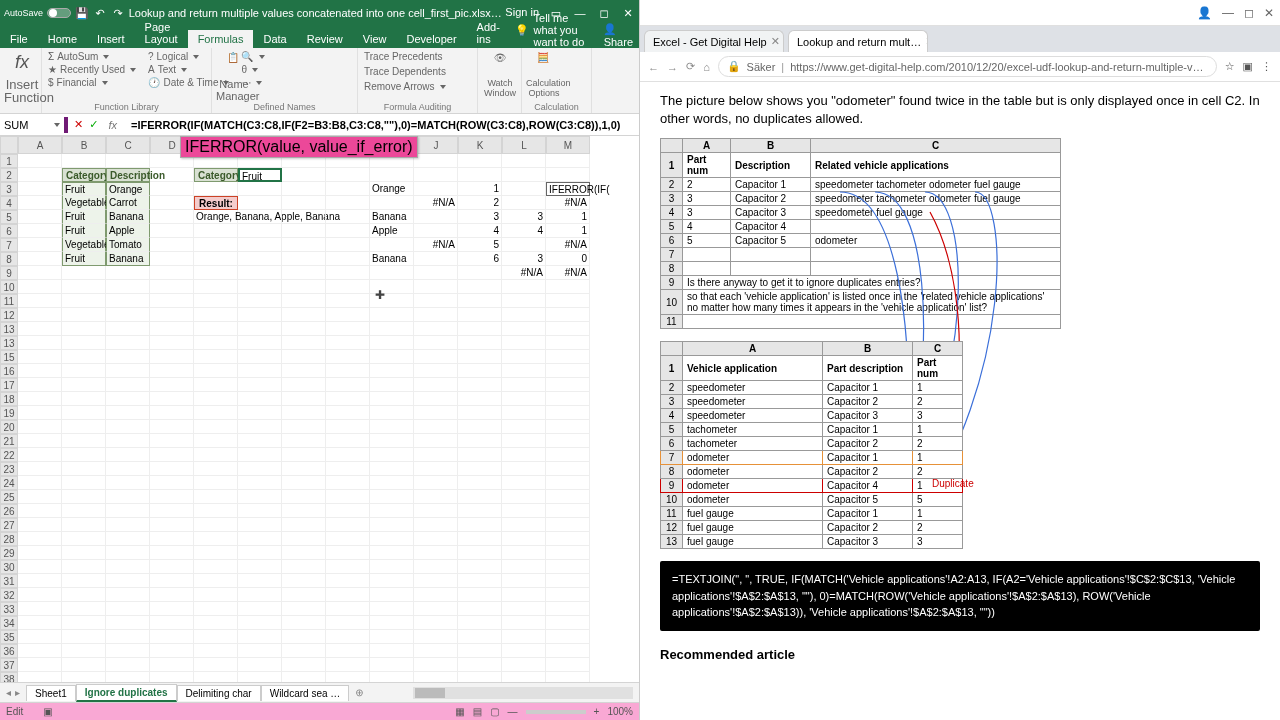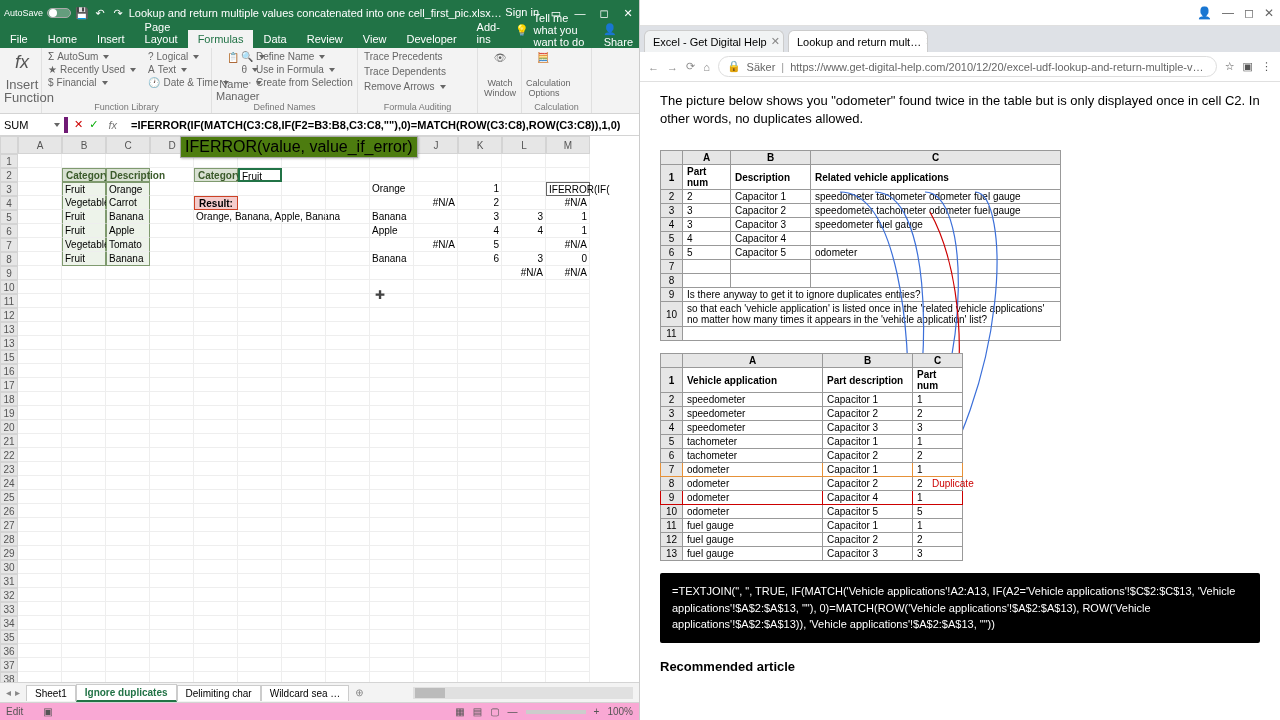--- a/index.html
+++ b/index.html
@@ -29,21 +29,21 @@
 .big-btn { width: 36px; text-align: center; padding-top: 2px; }
 .big-btn .big-icon { width: 24px; height: 24px; margin: 0 auto 2px; }
 .small-line { display: flex; align-items: center; gap: 3px; padding: 1px 2px; white-space: nowrap; }
 .triangle-down { width: 0; height: 0; border-left: 3px solid transparent; border-right: 3px solid transparent; border-top: 4px solid #666; display: inline-block; margin-left: 2px; }
 
 .namebox-row { display: flex; align-items: center; height: 22px; border-bottom: 1px solid #d4d4d4; background: #fff; font-size: 11px; }
 .namebox { width: 68px; border-right: 4px solid #701a75; padding: 2px 4px; display: flex; align-items: center; justify-content: space-between; }
 .fx-icons { display: flex; gap: 6px; padding: 0 6px; align-items: center; }
 .fx-label { font-style: italic; color: #777; padding: 0 4px; }
 .formula-bar { flex: 1; padding: 2px 4px; white-space: nowrap; overflow: hidden; font-weight: bold; }
-.tooltip-box { position: absolute; margin-left: 180px; margin-top: 0; background: #4d7c0f; border: 1px solid #aaa; padding: 1px 4px; box-shadow: 1px 1px 2px rgba(0,0,0,0.2); z-index: 10; }
+.tooltip-box { position: absolute; margin-left: 180px; margin-top: 0; background: #ec4899; border: 1px solid #aaa; padding: 1px 4px; box-shadow: 1px 1px 2px rgba(0,0,0,0.2); z-index: 10; }
 
 .grid-wrap { flex: 1; overflow: hidden; position: relative; }
 .grid { display: grid; grid-template-columns: 18px repeat(13, 44px); font-size: 11px; }
 .grid .ghead, .grid .rhead { background: #e6e6e6; border: 1px solid #d4d4d4; text-align: center; color: #555; font-size: 10px; height: 18px; line-height: 18px; }
 .grid .rhead { height: 14px; line-height: 14px; }
 .cell { border-right: 1px solid #eee; border-bottom: 1px solid #eee; height: 14px; line-height: 14px; padding: 0 2px; font-size: 10px; white-space: nowrap; overflow: visible; }
 .hdr-cell { background: #d9e1d3; border: 1px solid #7f9a6f; font-weight: bold; text-align: left; color: #3a5a2a; padding: 0 3px; }
 .cat-cell-bg { background: #edf3ea; border-left: 1px solid #7f9a6f; border-right: 1px solid #7f9a6f; }
 .cat-cell-bg.first { border-top: 1px solid #7f9a6f; }
 .cat-cell-bg.last { border-bottom: 1px solid #7f9a6f; }
@@ -70,21 +70,21 @@
 .br-tabs { height: 26px; background: #dee1e6; display: flex; align-items: flex-end; font-size: 11px; }
 .br-tab { background: #f1f3f4; border: 1px solid #ccc; border-bottom: none; padding: 4px 8px; display: flex; align-items: center; gap: 4px; max-width: 140px; white-space: nowrap; overflow: hidden; border-radius: 6px 6px 0 0; margin-left: 4px; }
 .br-tab.active { background: #fff; }
 .br-tab .close { color: #888; }
 .br-addr { height: 30px; background: #fff; border-bottom: 1px solid #e0e0e0; display: flex; align-items: center; gap: 8px; padding: 0 8px; font-size: 11px; color: #555; }
 .br-nav-icon { color: #888; }
 .br-url { flex: 1; border: 1px solid #ddd; border-radius: 12px; padding: 3px 8px; display: flex; gap: 6px; align-items: center; color: #666; white-space: nowrap; overflow: hidden; }
 .br-url .lock { color: #2a8a2a; }
 
 .br-content { flex: 1; overflow: hidden; padding: 10px 20px; font-size: 12px; position: relative; }
-.br-content p { margin-bottom: 22px; font-size: 13px; line-height: 1.4; }
+.br-content p { margin-bottom: 10px; font-size: 13px; line-height: 1.4; }
 .article-table { border-collapse: collapse; font-size: 10px; margin-bottom: 12px; }
 .article-table th, .article-table td { border: 1px solid #999; padding: 1px 4px; text-align: left; background: #fff; }
 .article-table th.rowhead, .article-table td.rowhead { background: #e6e6e6; text-align: center; width: 22px; }
 .article-table th.colhead { background: #e6e6e6; text-align: center; }
 .article-table tr.hdr td { font-weight: bold; }
 .article-table tr.orange td { border-color: #e69138; }
 .article-table tr.red td { border-color: #cc0000; }
 .duplicate-label { position: absolute; color: #cc0000; font-size: 10px; left: 292px; top: 396px; }
 
 .formula-block { background: #000; color: #fff; padding: 10px 12px; font-size: 11px; line-height: 1.5; border-radius: 2px; margin: 6px 0 16px; }
@@ -194,33 +194,20 @@
         </div>
       </div>
       <div class="rgroup-label">Function Library</div>
     </div>
     <div class="rgroup" style="width:146px">
       <div class="rgroup-content">
         <div class="big-btn">
           <div class="big-icon">📋</div>
           <div style="font-size:11px">Name Manager</div>
         </div>
-        <div>
-          <div class="small-line">
-              <span>Define Name</span>
-              <span class="triangle-down"></span>
-            </div>
-          <div class="small-line">
-              <span>Use in Formula</span>
-              <span class="triangle-down"></span>
-            </div>
-          <div class="small-line">
-              <span>Create from Selection</span>
-            </div>
-        </div>
       </div>
       <div class="rgroup-label">Defined Names</div>
     </div>
     <div class="rgroup" style="width:120px">
       <div class="rgroup-content" style="flex-direction:column">
         <div class="small-line">
             <span>Trace Precedents</span>
           </div>
         <div class="small-line">
             <span>Trace Dependents</span>

